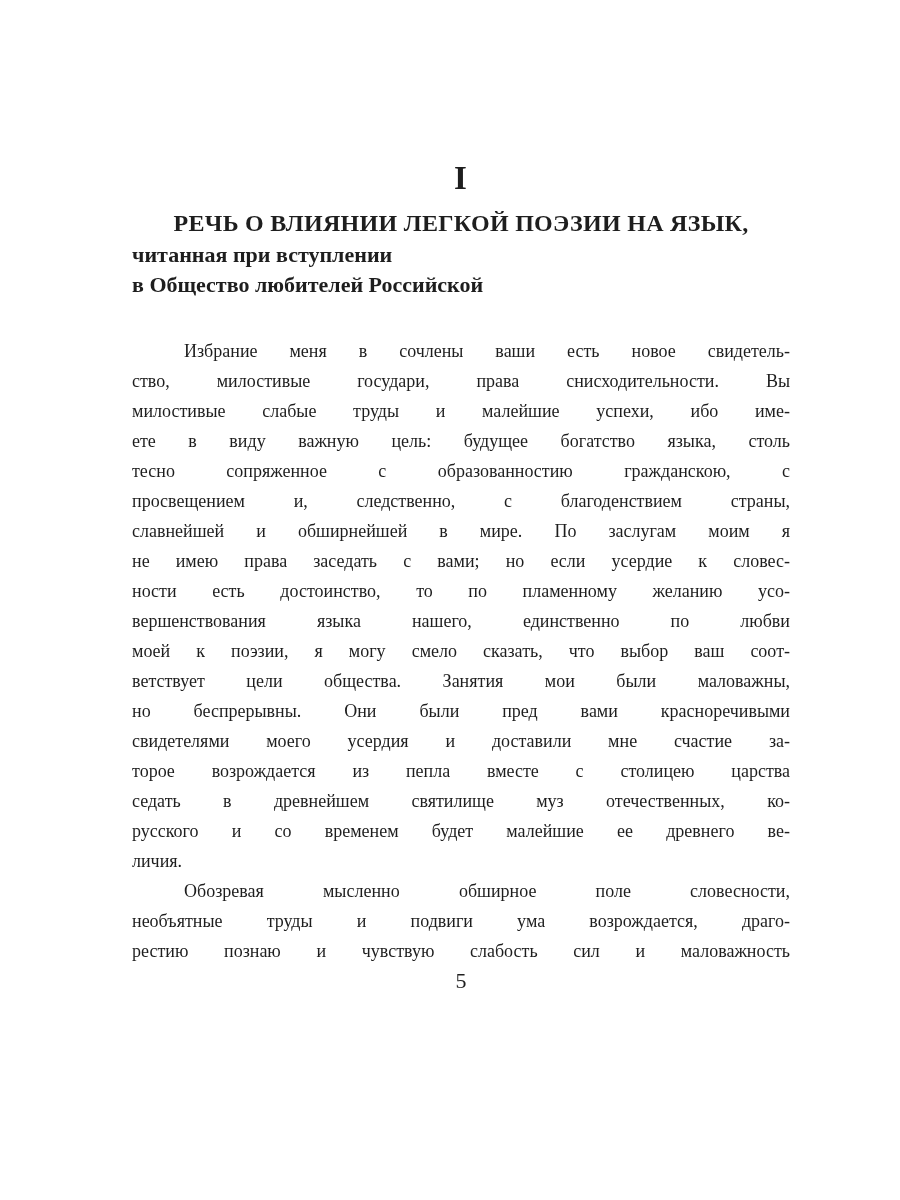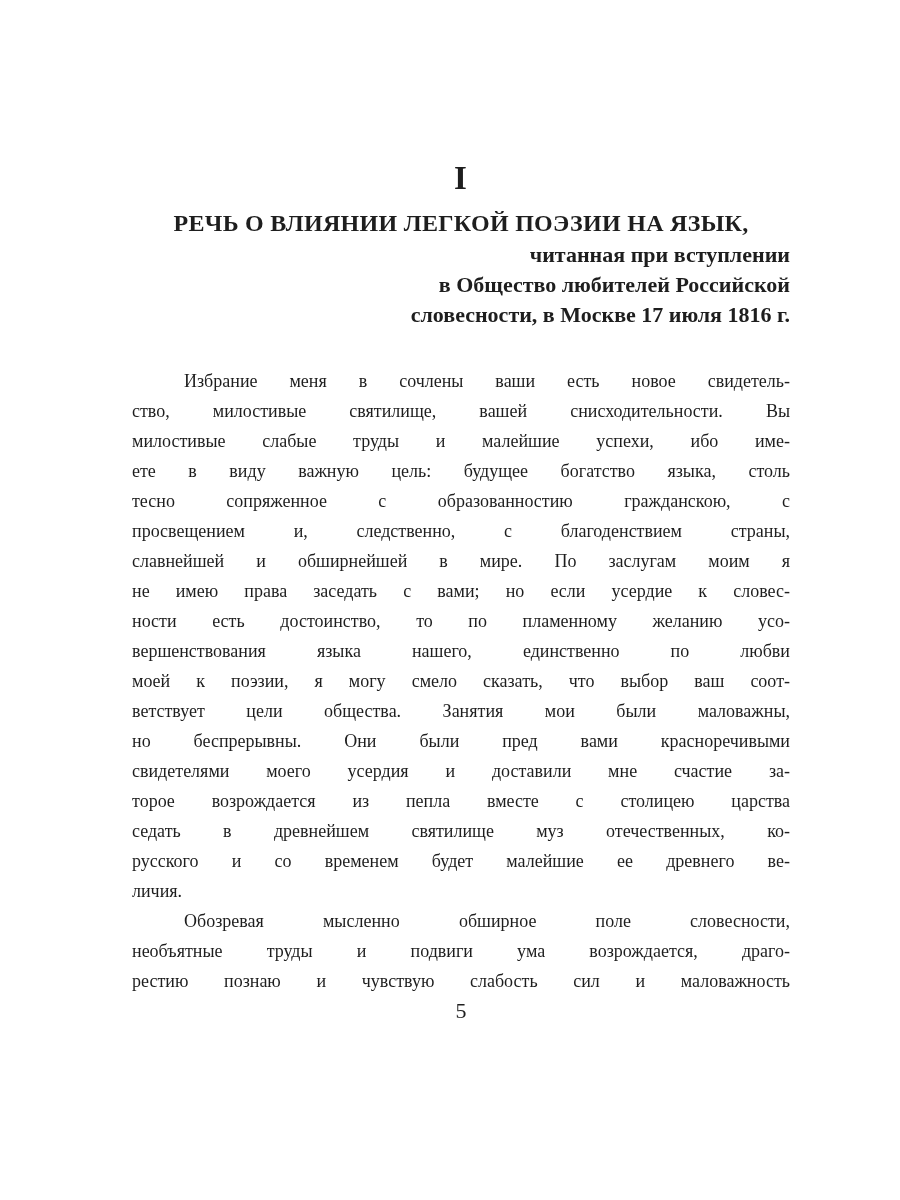--- a/index.html
+++ b/index.html
@@ -36,21 +36,21 @@
     font-size: 24px;
     line-height: 34px;
     font-weight: bold;
     text-align: center;
     letter-spacing: 0.3px;
   }
   .subtitle {
     font-size: 22px;
     line-height: 30px;
     font-weight: bold;
-    text-align: right;
+    text-align: left;
   }
   .body-text {
     margin-top: 36px;
     font-size: 18px;
     line-height: 30px;
   }
   .body-text .line {
     text-align: justify;
     text-align-last: justify;
     height: 30px;
@@ -72,25 +72,24 @@
 </head>
 <body>
 
 <div class="page">
   <div class="content">
     <div class="chapter">I</div>
     <h1 class="title">РЕЧЬ О ВЛИЯНИИ ЛЕГКОЙ ПОЭЗИИ НА ЯЗЫК,</h1>
     <div class="subtitle">
       <div>читанная при вступлении</div>
       <div>в Общество любителей Российской</div>
-      <div>словесности, в Москве 17 июля 1816 г.</div>
     </div>
     <div class="body-text" id="body-text">
         <div class="line indent">Избрание меня в сочлены ваши есть новое свидетель-</div>
-        <div class="line">ство, милостивые святилище, вашей снисходительности. Вы</div>
+        <div class="line">ство, милостивые государи, права снисходительности. Вы</div>
         <div class="line">милостивые слабые труды и малейшие успехи, ибо име-</div>
         <div class="line">ете в виду важную цель: будущее богатство языка, столь</div>
         <div class="line">тесно сопряженное с образованностию гражданскою, с</div>
         <div class="line">просвещением и, следственно, с благоденствием страны,</div>
         <div class="line">славнейшей и обширнейшей в мире. По заслугам моим я</div>
         <div class="line">не имею права заседать с вами; но если усердие к словес-</div>
         <div class="line">ности есть достоинство, то по пламенному желанию усо-</div>
         <div class="line">вершенствования языка нашего, единственно по любви</div>
         <div class="line">моей к поэзии, я могу смело сказать, что выбор ваш соот-</div>
         <div class="line">ветствует цели общества. Занятия мои были маловажны,</div>

